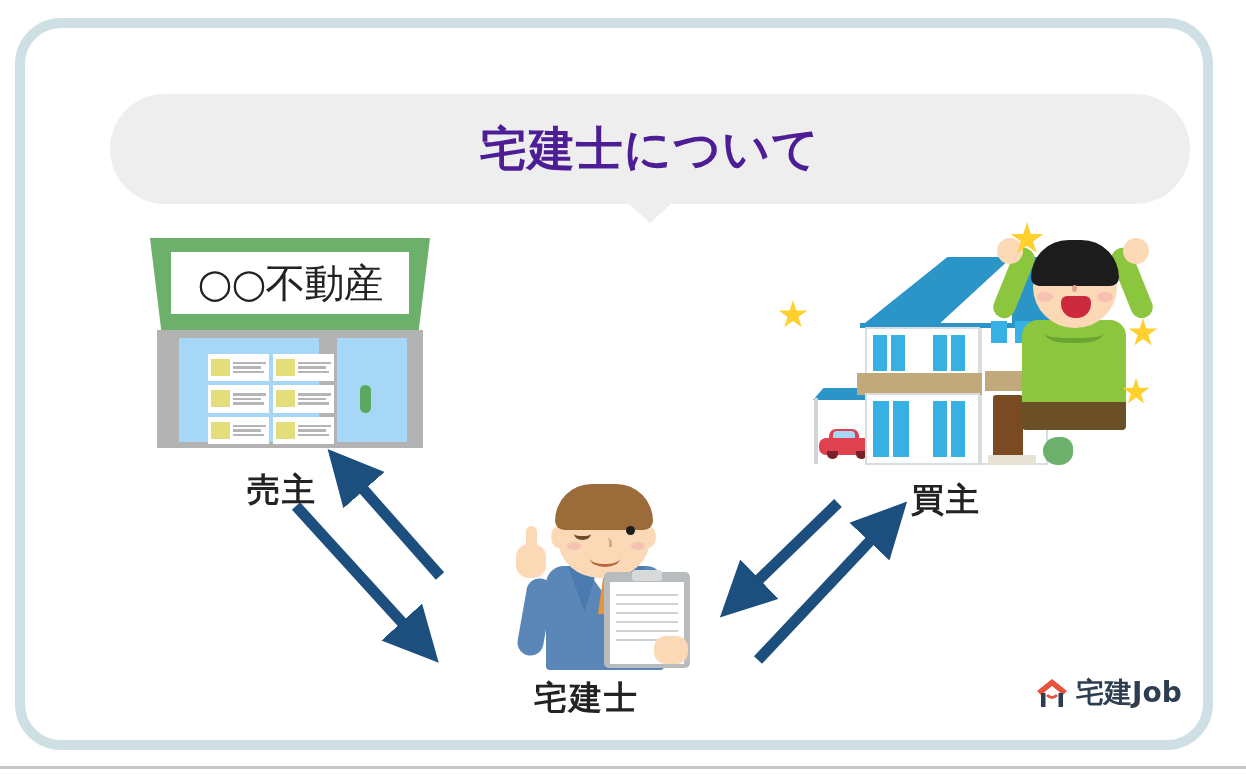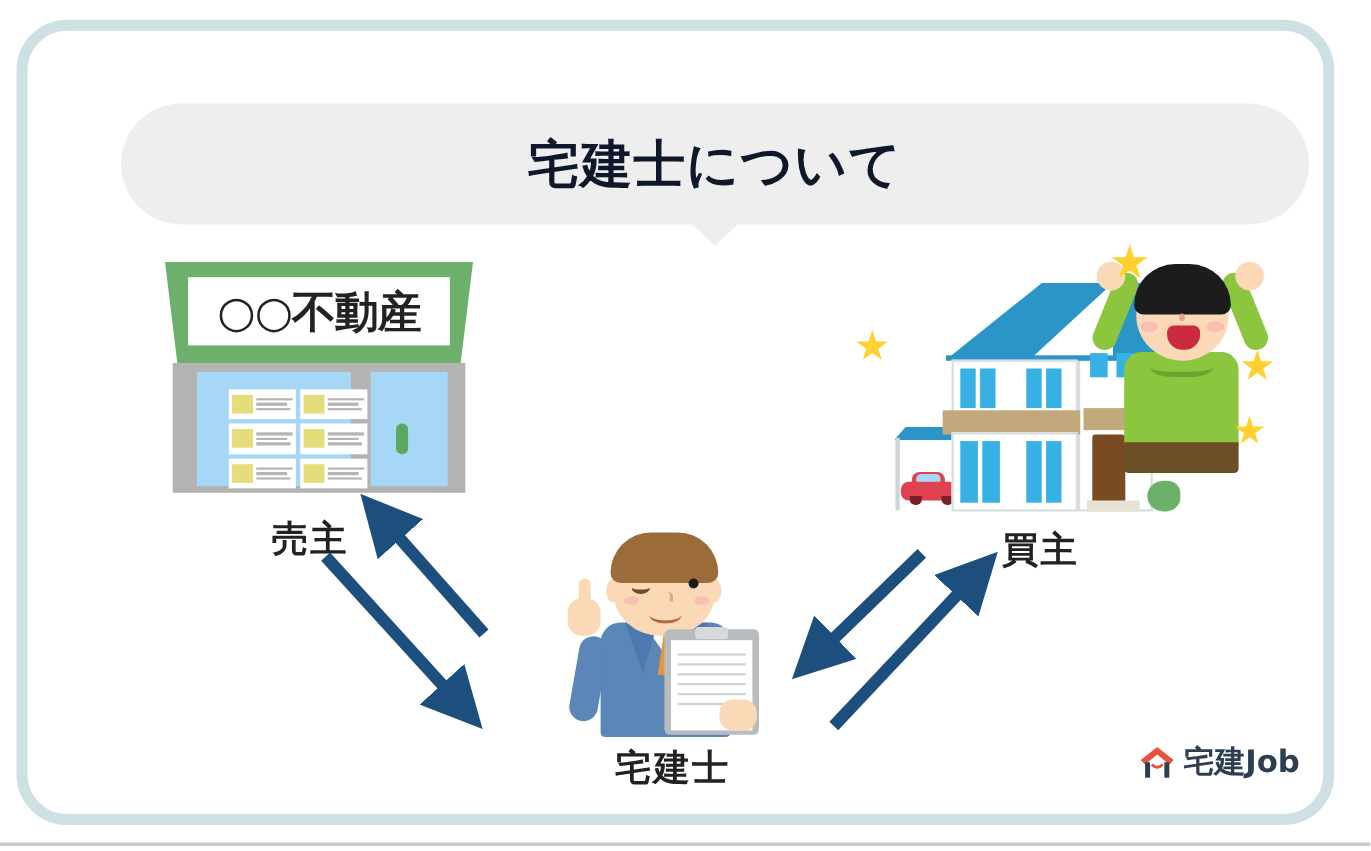--- a/index.html
+++ b/index.html
@@ -22,51 +22,51 @@
   }
 
   
   #title-bubble{
     position:absolute;left:85px;top:66px;width:1080px;height:110px;
     background:#eeeeee;border-radius:55px;
   }
   #title-text{
     position:absolute;left:0;top:0;width:100%;height:110px;
     display:flex;align-items:center;justify-content:center;
-    color:#0f172a;font-size:47px;font-weight:bold;letter-spacing:1px;
+    color:#4c1d95;font-size:47px;font-weight:bold;letter-spacing:1px;
     white-space:nowrap;
   }
   #title-tail{
     position:absolute;left:603px;top:175px;width:0;height:0;
     border-left:22px solid transparent;border-right:22px solid transparent;
     border-top:20px solid #eeeeee;
   }
 
   
   .figure-label{
     position:absolute;color:#222222;font-size:33px;font-weight:bold;
     letter-spacing:2px;white-space:nowrap;
   }
   #label-seller{left:222px;top:440px;}
   #label-buyer {left:886px;top:450px;}
-  #label-agent {left:559px;top:676px;}
+  #label-agent {left:534px;top:676px;}
 
   
   #shop{position:absolute;left:120px;top:210px;width:290px;height:215px;}
   .shop-roof{
     position:absolute;left:5px;top:0;width:280px;height:92px;background:#6cb06b;
     clip-path:polygon(0 0,100% 0,96% 100%,4% 100%);
   }
   .shop-sign{
     position:absolute;left:26px;top:14px;width:238px;height:62px;background:#ffffff;
   }
   .shop-sign-text{
     position:absolute;left:0;top:0;width:238px;height:62px;
     display:flex;align-items:center;justify-content:center;
-    font-size:40px;font-weight:bold;color:#222222;letter-spacing:-1px;white-space:nowrap;
+    font-size:40px;font-weight:normal;color:#222222;letter-spacing:-1px;white-space:nowrap;
   }
   .shop-body{position:absolute;left:12px;top:92px;width:266px;height:118px;background:#b3b3b3;}
   .shop-window{position:absolute;left:22px;top:8px;width:140px;height:104px;background:#a6d7f7;}
   .shop-doorpanel{position:absolute;left:180px;top:8px;width:70px;height:104px;background:#a6d7f7;}
   .door-handle{position:absolute;left:203px;top:55px;width:11px;height:28px;border-radius:6px;background:#5aa95c;}
   .flyer-grid{position:absolute;left:29px;top:16px;width:126px;height:90px;
     display:grid;grid-template-columns:1fr 1fr;grid-template-rows:1fr 1fr 1fr;gap:4px;}
   .flyer{background:#ffffff;display:flex;align-items:center;padding:2px 3px;box-sizing:border-box;gap:3px;}
   .flyer-photo{width:19px;height:17px;background:#e3dd7c;flex:0 0 auto;}
   .flyer-lines{flex:1;display:flex;flex-direction:column;gap:2px;}

